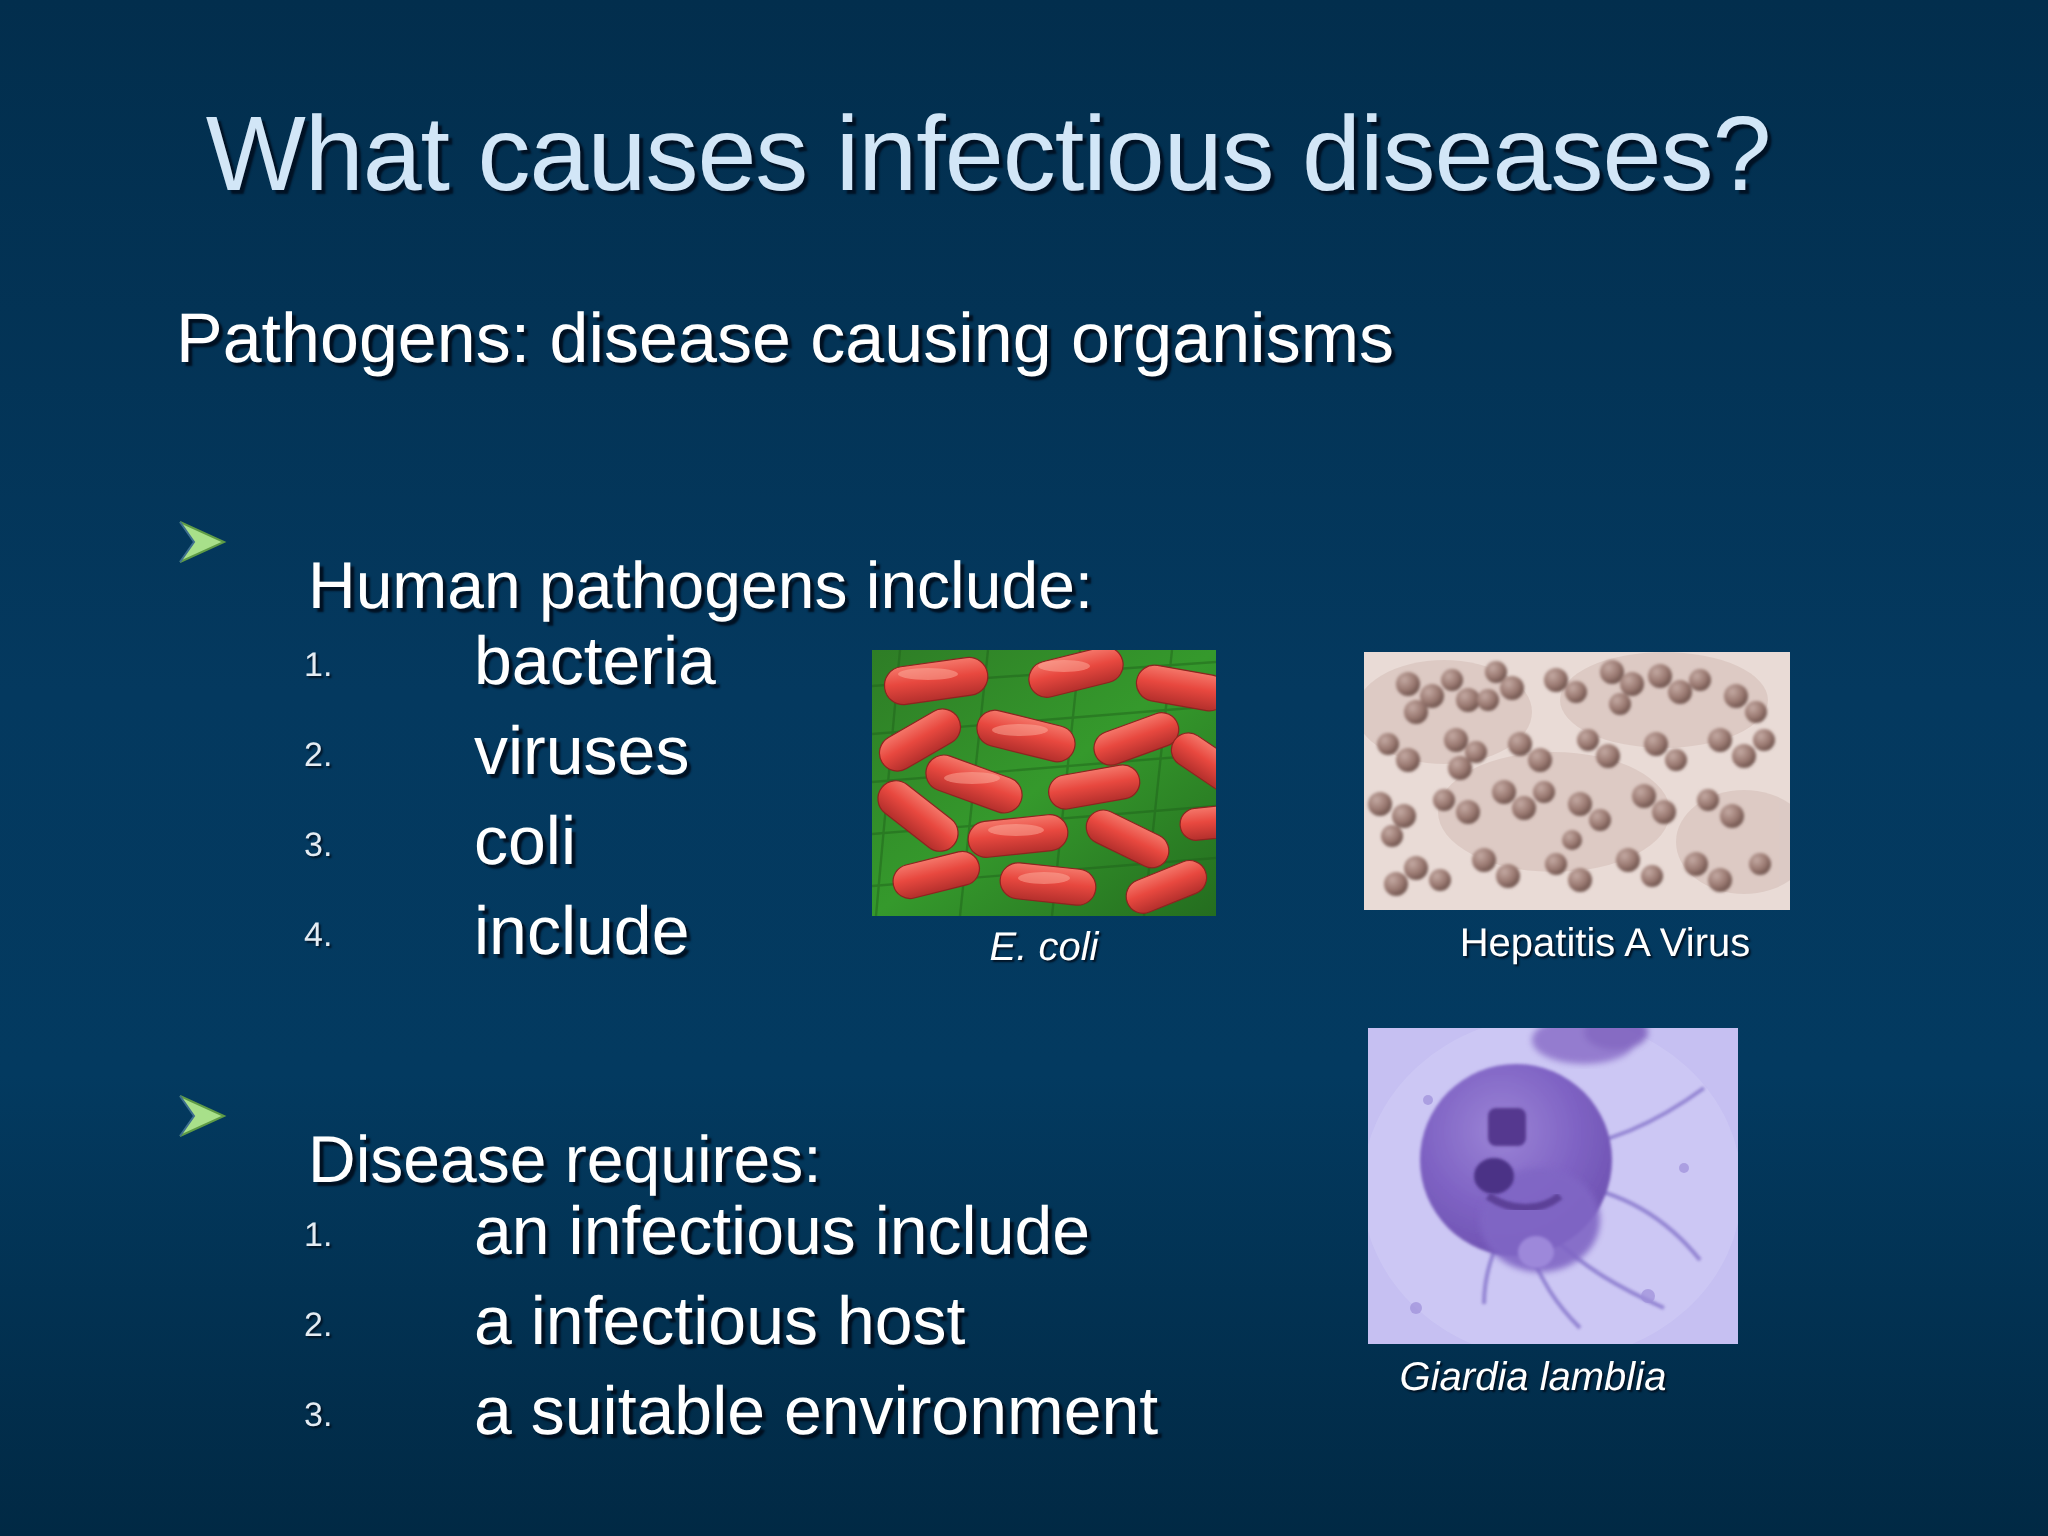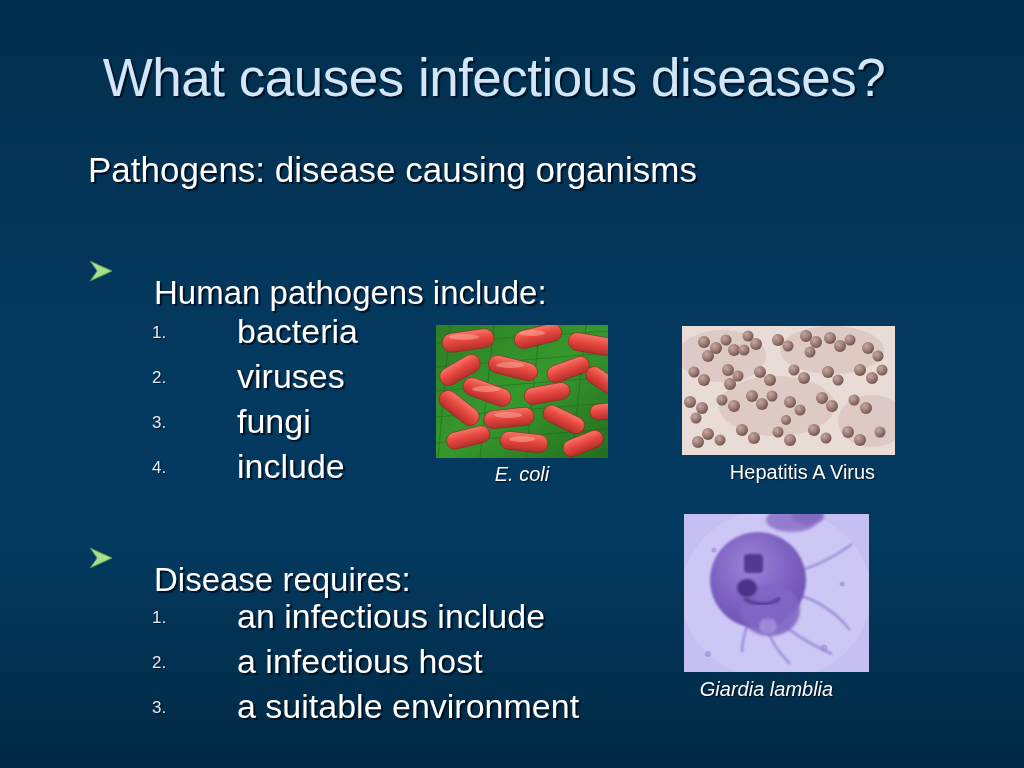--- a/index.html
+++ b/index.html
@@ -171,21 +171,21 @@
       <li class="num-item">
         <span class="num-marker">1.</span>
         <span class="num-label">bacteria</span>
       </li>
       <li class="num-item">
         <span class="num-marker">2.</span>
         <span class="num-label">viruses</span>
       </li>
       <li class="num-item">
         <span class="num-marker">3.</span>
-        <span class="num-label">fungi</span>
+        <span class="num-label">coli</span>
       </li>
       <li class="num-item">
         <span class="num-marker">4.</span>
         <span class="num-label">include</span>
       </li>
     </ul>
   </div>
 
   <div class="bullet-group" id="group-requires">
     <div class="bullet-head">

